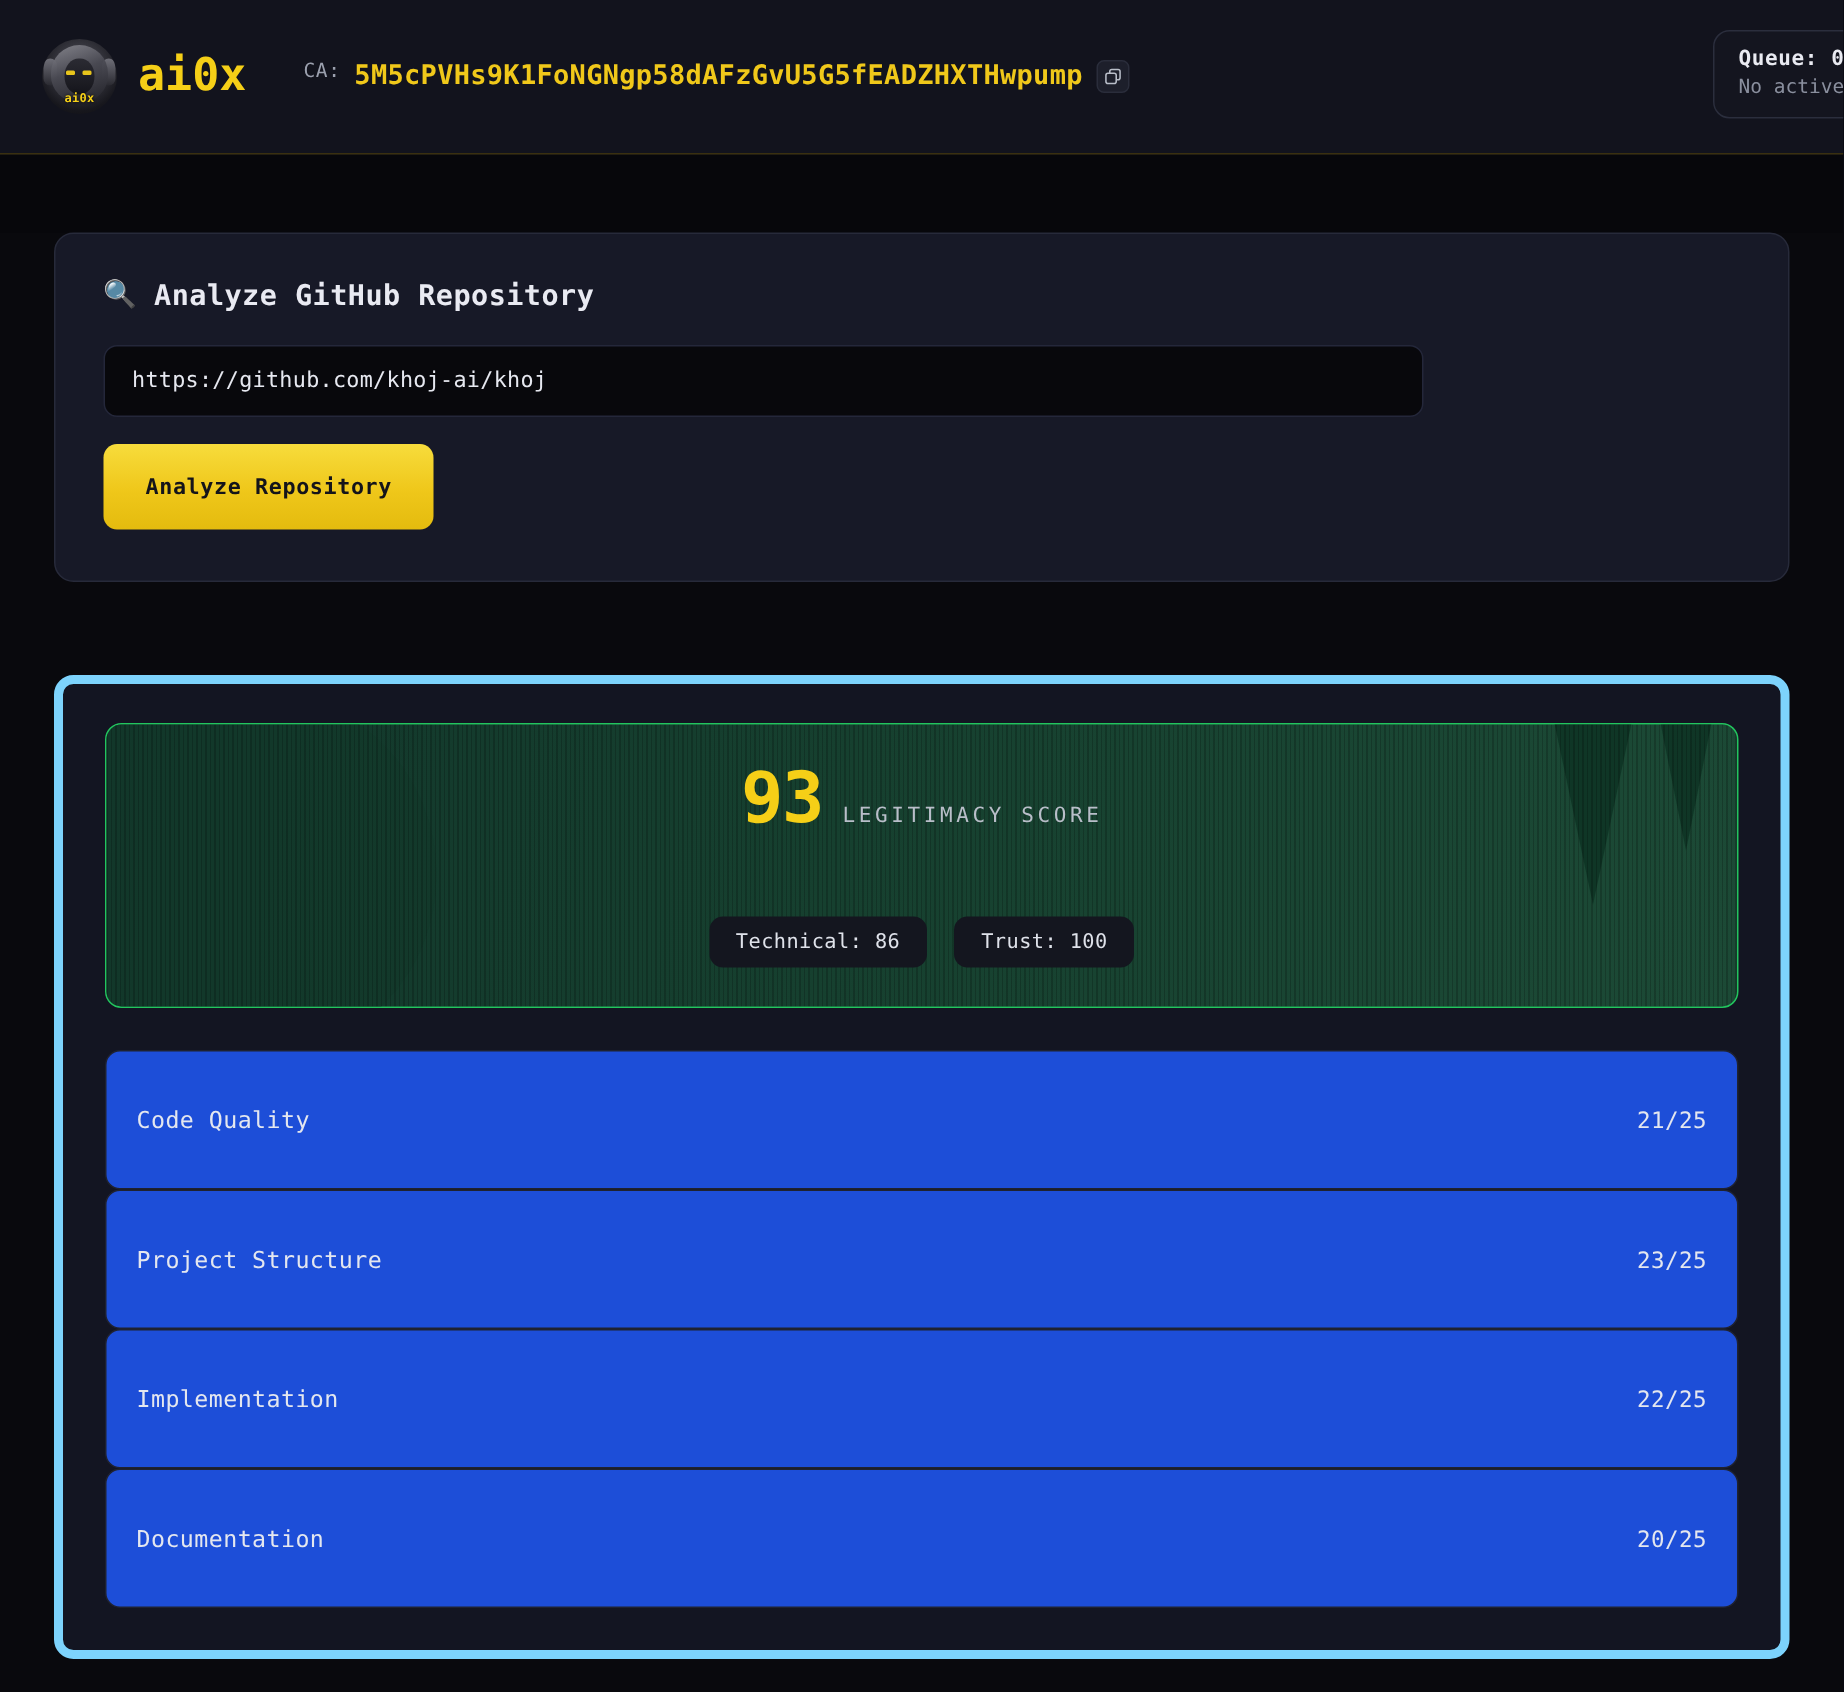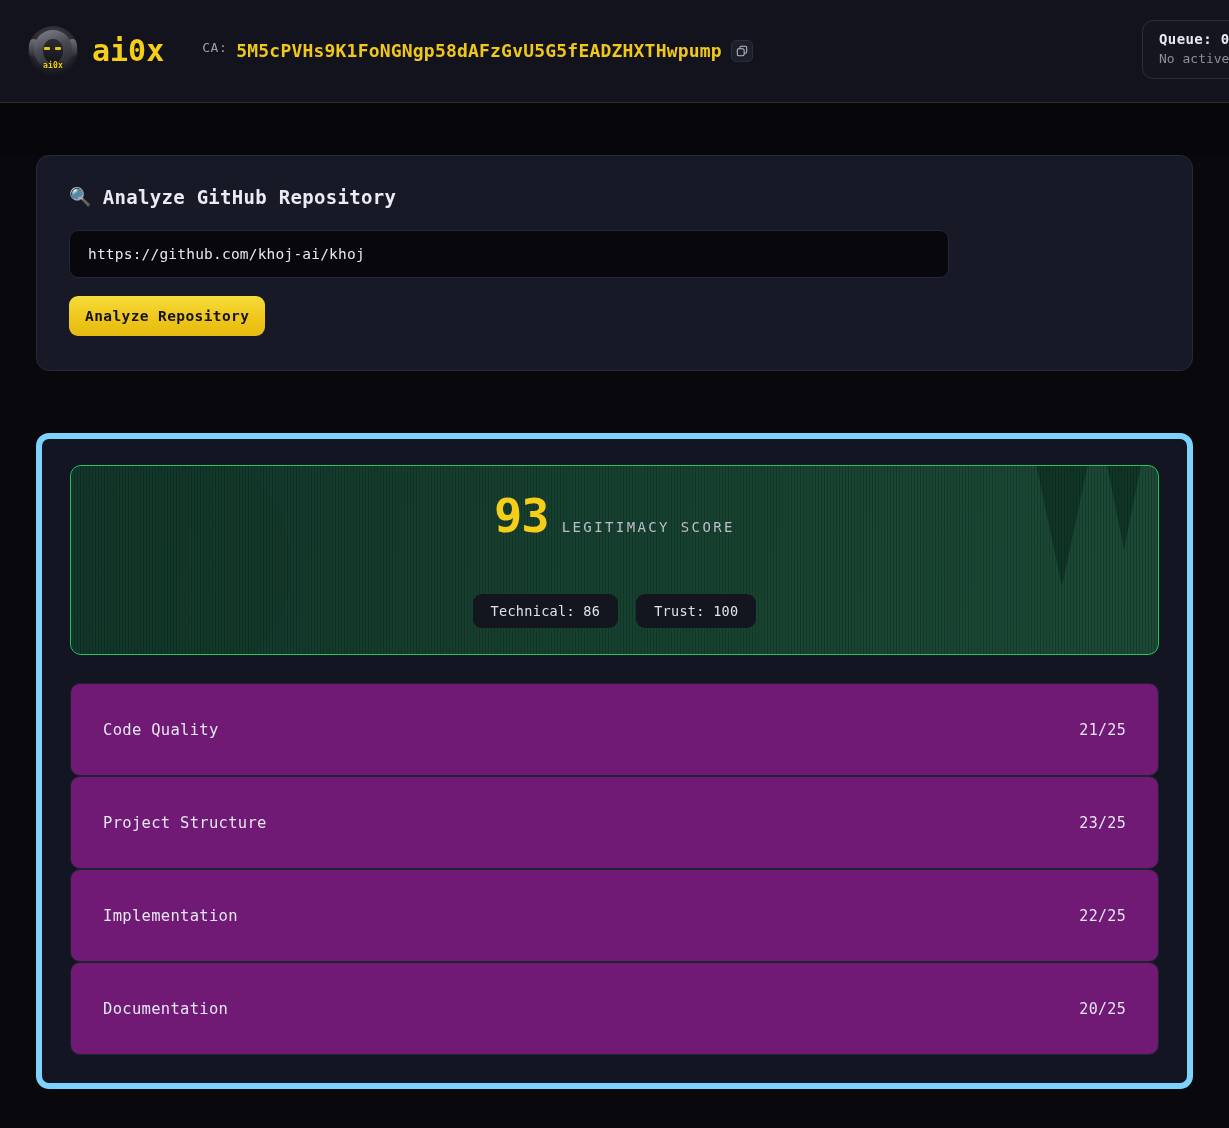--- a/index.html
+++ b/index.html
@@ -194,22 +194,22 @@
     color: #e6e8f0;
     font-family: "DejaVu Sans Mono", "Liberation Mono", monospace;
     font-size: 14.5px;
     letter-spacing: .2px;
     outline: none;
   }
   .repo-input::placeholder { color: #5b6070; }
 
   .analyze-btn {
     margin-top: 18px;
-    height: 40px;
-    padding: 0 16px;
+    height: 57px;
+    padding: 0 28px;
     background: linear-gradient(180deg, #f7dc3c 0%, #efc71a 55%, #e4bb0e 100%);
     border: none;
     border-radius: 9px;
     color: #14141a;
     font-family: "DejaVu Sans Mono", "Liberation Mono", monospace;
     font-size: 14.5px;
     font-weight: bold;
     letter-spacing: .4px;
     cursor: pointer;
   }
@@ -303,27 +303,27 @@
     font-size: 13.5px;
     color: #dfe2ea;
     letter-spacing: .3px;
     white-space: nowrap;
     margin-top: 28px;
   }
 
   .metric-list { margin-top: 28px; }
   .metric-row {
     height: 93px;
-    background: #701a75;
+    background: #1d4ed8;
     border: 1px solid #1f2230;
     border-radius: 10px;
     display: flex;
     align-items: center;
     justify-content: space-between;
-    padding: 0 32px;
+    padding: 0 20px;
     margin-bottom: 0px;
   }
   .metric-row + .metric-row { margin-top: 0; }
   .metric-name {
     font-size: 15.5px;
     color: #e4e7ef;
     letter-spacing: .3px;
   }
   .metric-value {
     font-size: 15px;

